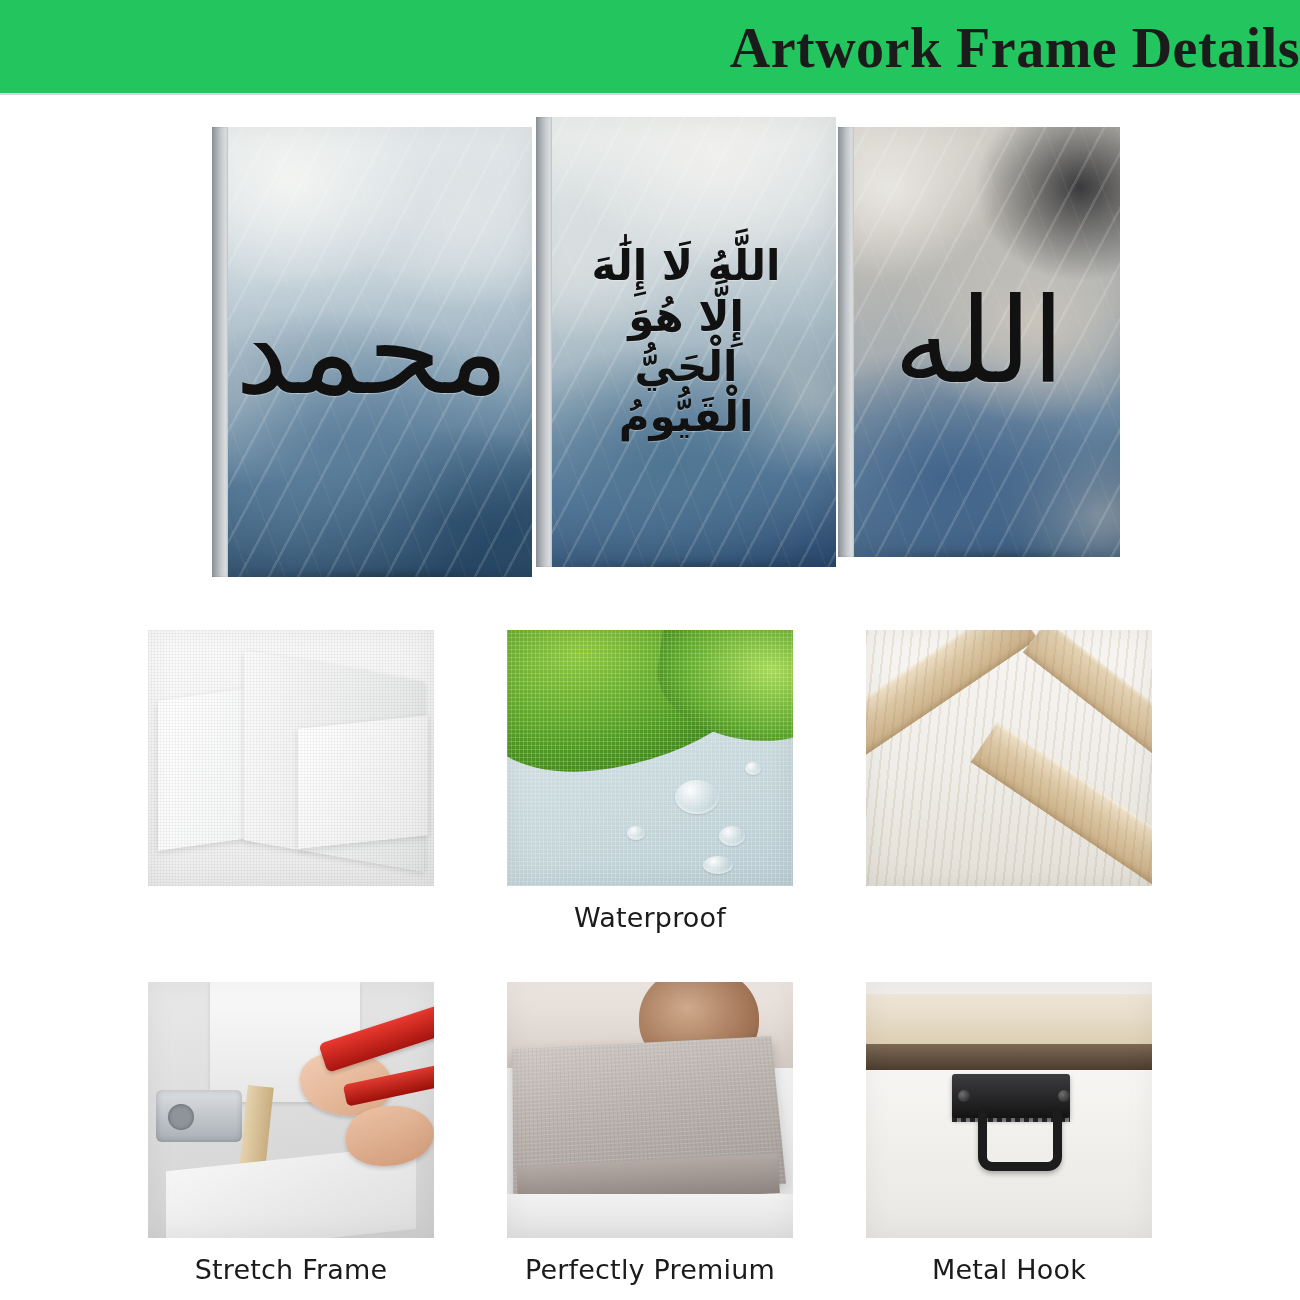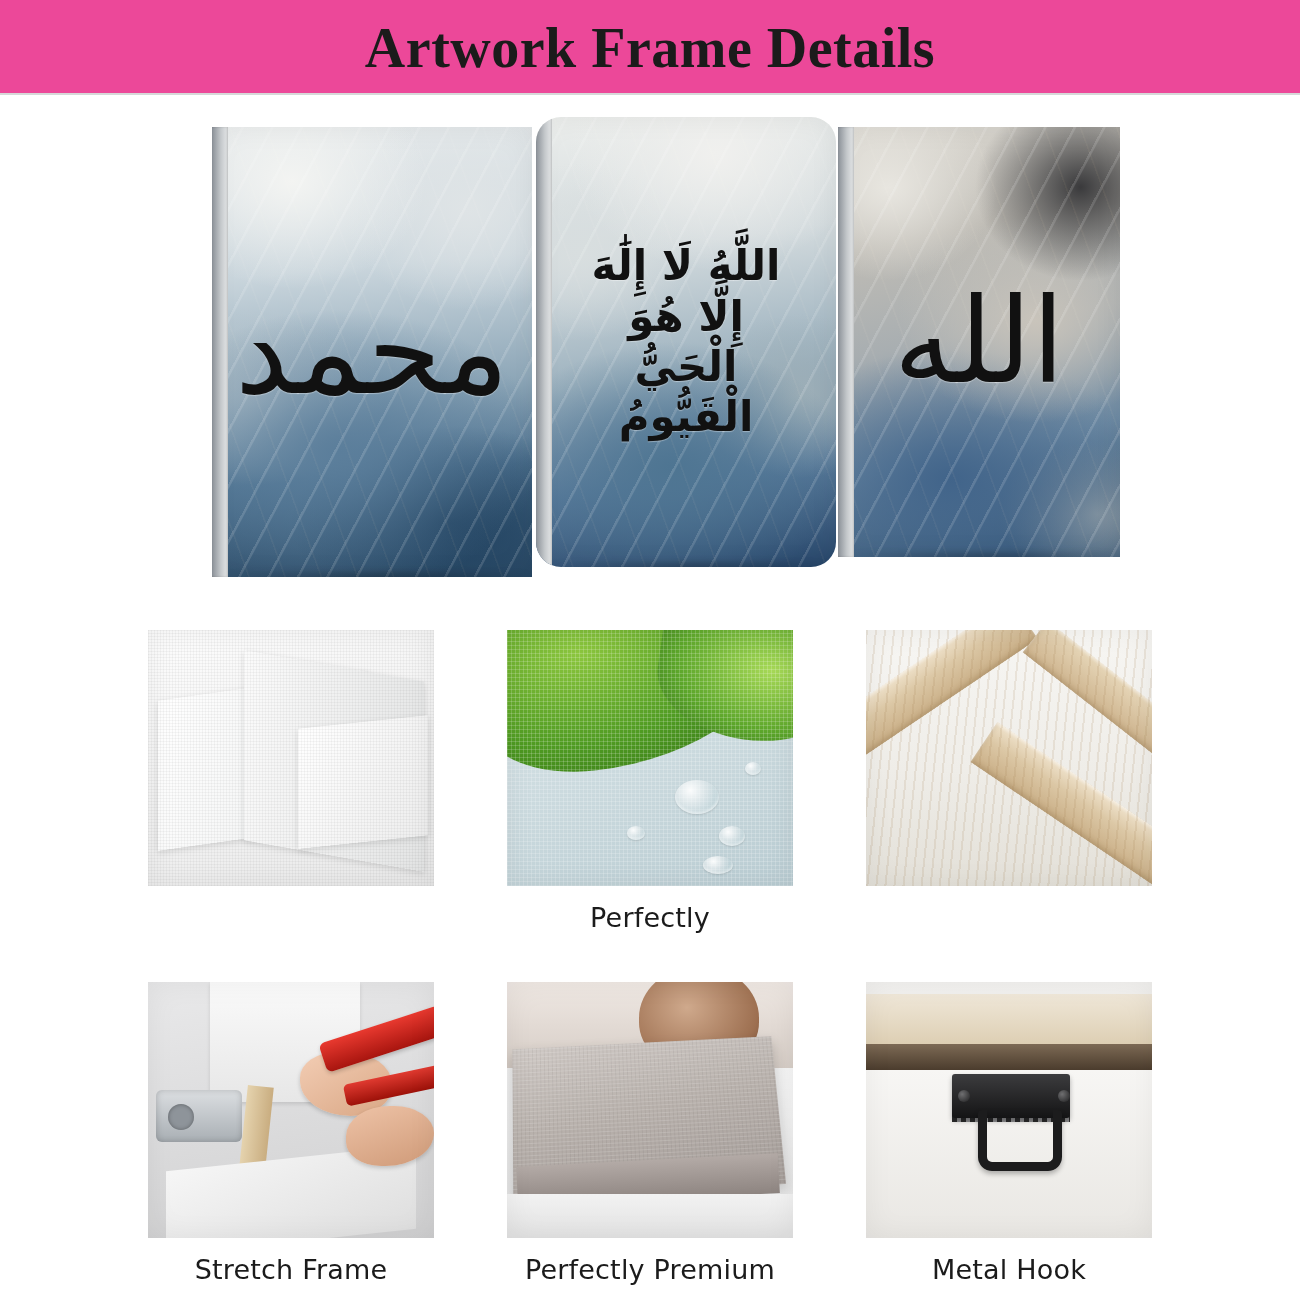--- a/index.html
+++ b/index.html
@@ -20,24 +20,24 @@
     height: 1300px;
     background: #ffffff;
     box-sizing: border-box;
   }
 
   
   .header {
     position: relative;
     width: 1300px;
     height: 95px;
-    background: #ec4899;
+    background: #22c55e;
     display: flex;
     align-items: center;
-    justify-content: center;
+    justify-content: flex-end;
   }
   .header-title {
     font-family: "Liberation Serif", serif;
     font-size: 56px;
     font-weight: 700;
     color: #1b1b1b;
     letter-spacing: 0.5px;
     line-height: 1;
   }
   .header-rule {
@@ -311,21 +311,21 @@
       <div class="panel-face">
         <div class="marble-a"></div>
         <div class="marble-veins"></div>
         <div class="calligraphy cal-1">محمد</div>
         <div class="vig"></div>
       </div>
       <div class="panel-edge"></div>
       <div class="panel-shadow"></div>
     </div>
 
-    <div class="panel" style="left:536px; width:300px; height:450px; top:22px;border-radius:25px;">
+    <div class="panel" style="left:536px; width:300px; height:450px; top:22px;">
       <div class="panel-face">
         <div class="marble-b"></div>
         <div class="marble-veins"></div>
         <div class="calligraphy cal-2">اللَّهُ لَا إِلَٰهَ إِلَّا هُوَ الْحَيُّ الْقَيُّومُ</div>
         <div class="vig"></div>
       </div>
       <div class="panel-edge"></div>
       <div class="panel-shadow"></div>
     </div>
 
@@ -365,21 +365,21 @@
             <div class="leaf2"></div>
             <div class="weave"></div>
             <div class="drop d1"></div>
             <div class="drop d2"></div>
             <div class="drop d3"></div>
             <div class="drop d4"></div>
             <div class="drop d5"></div>
           </div>
           <div class="vig"></div>
         </div>
-        <div class="feature-label">Perfectly</div>
+        <div class="feature-label">Waterproof</div>
       </div>
 
       <div class="feature">
         <div class="feature-thumb">
           <div class="th-wood">
             <div class="bar b1"></div>
             <div class="bar b2"></div>
             <div class="bar b3"></div>
             <div class="grain"></div>
           </div>

